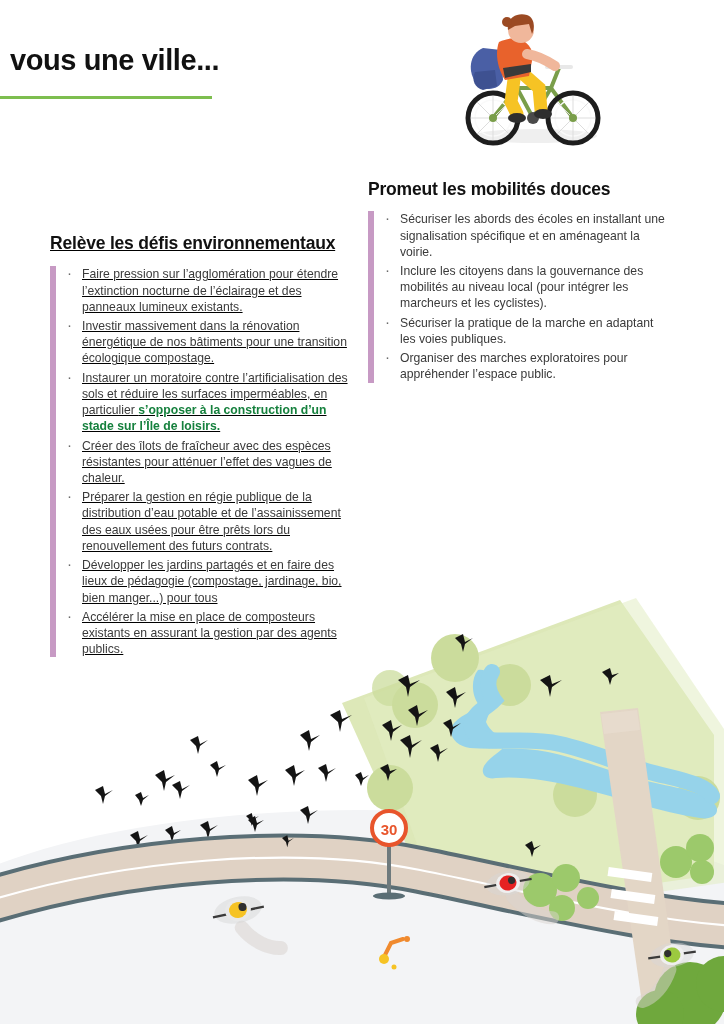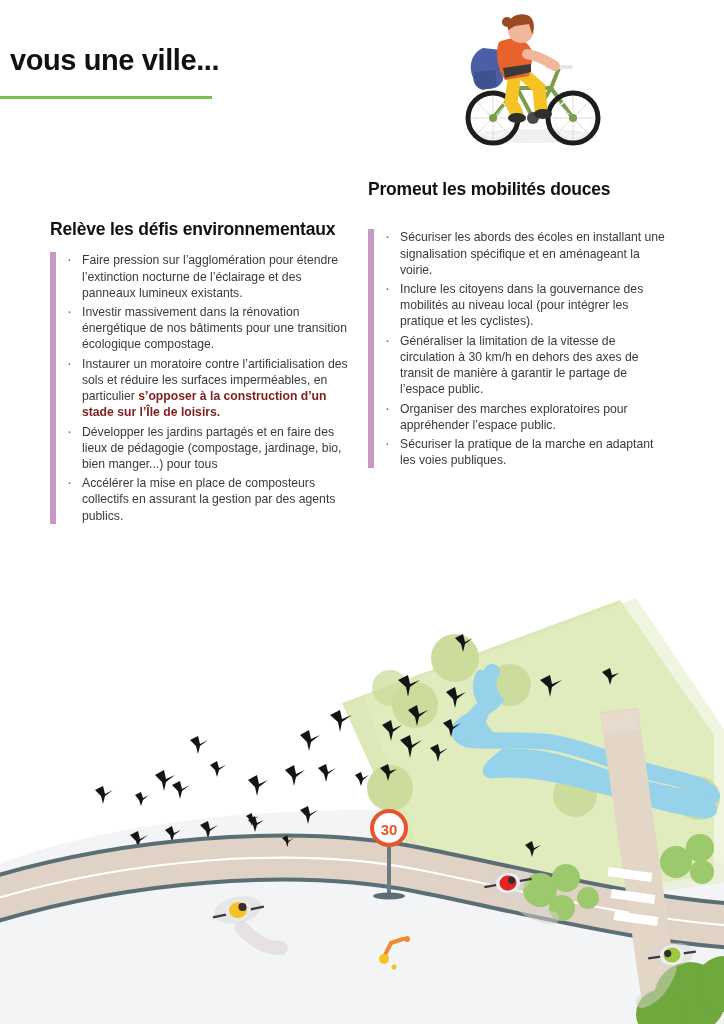--- a/index.html
+++ b/index.html
@@ -63,41 +63,42 @@
   }
   .bullet-list li::before {
     content: "·";
     position: absolute;
     left: 11px;
     top: -3px;
     font-size: 15px;
     color: #6a6a6a;
   }
   .bullet-list li b {
-    color: #7f1d1d;
+    color: #15803d;
     font-weight: 700;
     text-align: right;
   }
 
   #col-left {
     position: absolute;
     left: 50px;
-    top: 218px;
+    top: 232px;
     width: 300px;
+    text-decoration: underline;
   }
   #col-left .col-heading { margin-bottom: 12px; }
   #col-left .bullet-list { width: 298px; }
 
   #col-right {
     position: absolute;
     left: 368px;
     top: 178px;
     width: 300px;
   }
-  #col-right .col-heading { margin-bottom: 29px; }
+  #col-right .col-heading { margin-bottom: 11px; }
   #col-right .bullet-list { width: 298px; }
 
   
   .illus { position: absolute; }
   #cyclist-hero { left: 455px; top: 10px; }
   #scene-bottom { left: 0; top: 580px; }
 </style>
 </head>
 <body>
 
@@ -159,33 +160,34 @@
       <circle cx="52" cy="12" r="5" fill="#9B4A23"></circle>
     </svg>
   </div>
 
   <div id="col-left">
     <div class="col-heading">Relève les défis environnementaux</div>
     <ul class="bullet-list" id="list-left" style="border-left-color: rgb(199, 154, 196);">
         <li><span>Faire pression sur l’agglomération pour étendre l’extinction nocturne de l’éclairage et des panneaux lumineux existants.</span></li>
         <li><span>Investir massivement dans la rénovation énergétique de nos bâtiments pour une transition écologique compostage.</span></li>
         <li><span>Instaurer un moratoire contre l’artificialisation des sols et réduire les surfaces imperméables, en particulier </span><b>s’opposer à la construction d’un stade sur l’Île de loisirs.</b></li>
+        <li><span>Créer des îlots de fraîcheur avec des espèces résistantes pour atténuer l’effet des vagues de chaleur.</span></li>
+        <li><span>Préparer la gestion en régie publique de la distribution d’eau potable et de l’assainissement des eaux usées pour être prêts lors du renouvellement des futurs contrats.</span></li>
         <li><span>Développer les jardins partagés et en faire des lieux de pédagogie (compostage, jardinage, bio, bien manger...) pour tous</span></li>
-        <li><span>Accélérer la mise en place de composteurs collectifs en assurant la gestion par des agents publics.</span></li>
+        <li><span>Accélérer la mise en place de composteurs existants en assurant la gestion par des agents publics.</span></li>
       </ul>
   </div>
 
   <div id="col-right">
     <div class="col-heading">Promeut les mobilités douces</div>
     <ul class="bullet-list" id="list-right" style="border-left-color: rgb(199, 154, 196);">
         <li><span>Sécuriser les abords des écoles en installant une signalisation spécifique et en aménageant la voirie.</span></li>
-        <li><span>Inclure les citoyens dans la gouvernance des mobilités au niveau local (pour intégrer les pratique et les cyclistes).</span></li>
-        <li><span>Généraliser la limitation de la vitesse de circulation à 30 km/h en dehors des axes de transit de manière à garantir le partage de l’espace public.</span></li>
+        <li><span>Inclure les citoyens dans la gouvernance des mobilités au niveau local (pour intégrer les marcheurs et les cyclistes).</span></li>
+        <li><span>Sécuriser la pratique de la marche en adaptant les voies publiques.</span></li>
         <li><span>Organiser des marches exploratoires pour appréhender l’espace public.</span></li>
-        <li><span>Sécuriser la pratique de la marche en adaptant les voies publiques.</span></li>
       </ul>
   </div>
 
   <div class="illus" id="scene-bottom">
     <svg width="724" height="444" viewBox="0 0 724 444">
 
       <ellipse cx="360" cy="380" rx="470" ry="150" fill="#F3F4F6"></ellipse>
 
       <g>
         <path d="M356 700 L224 700 L224 700 Z" fill="none"></path>

